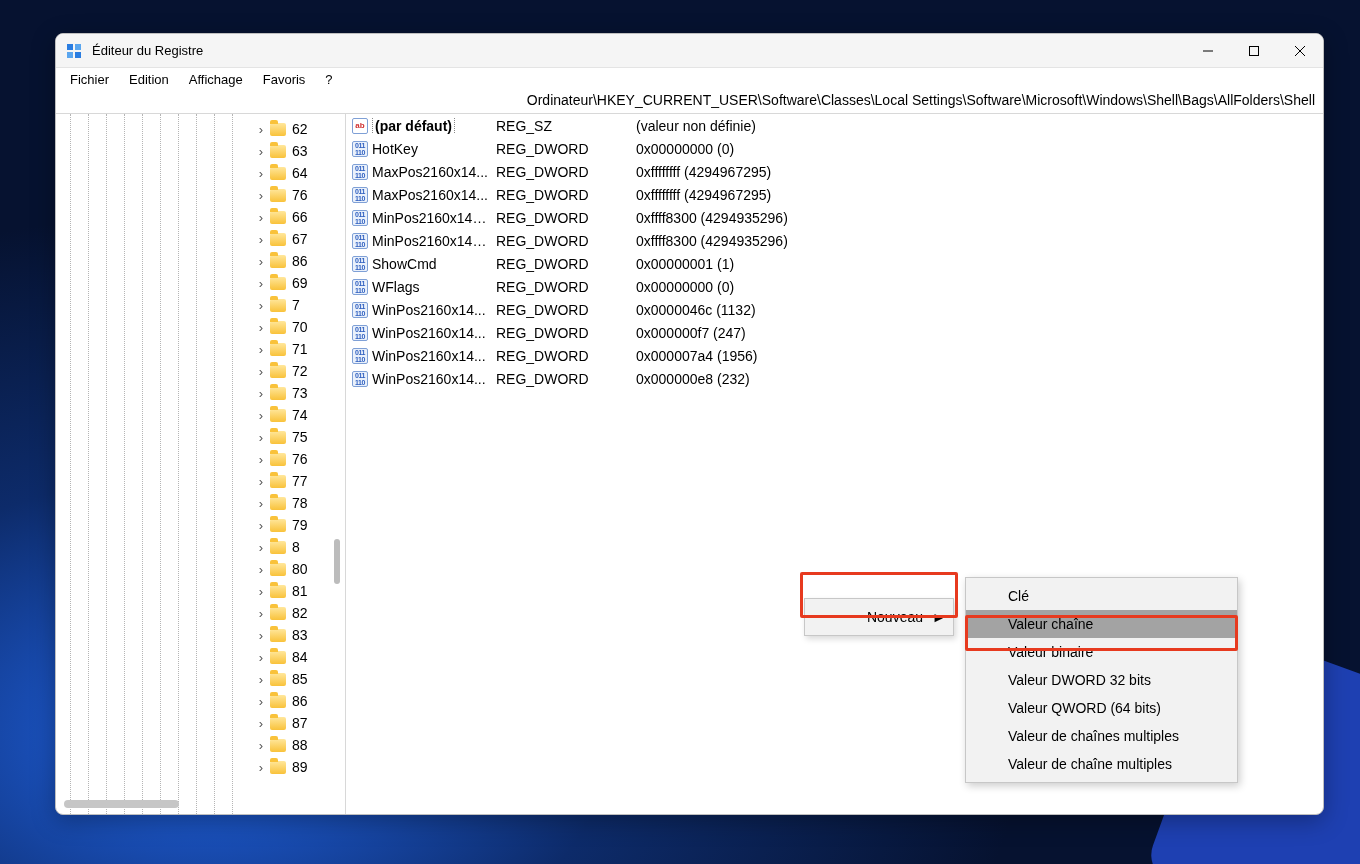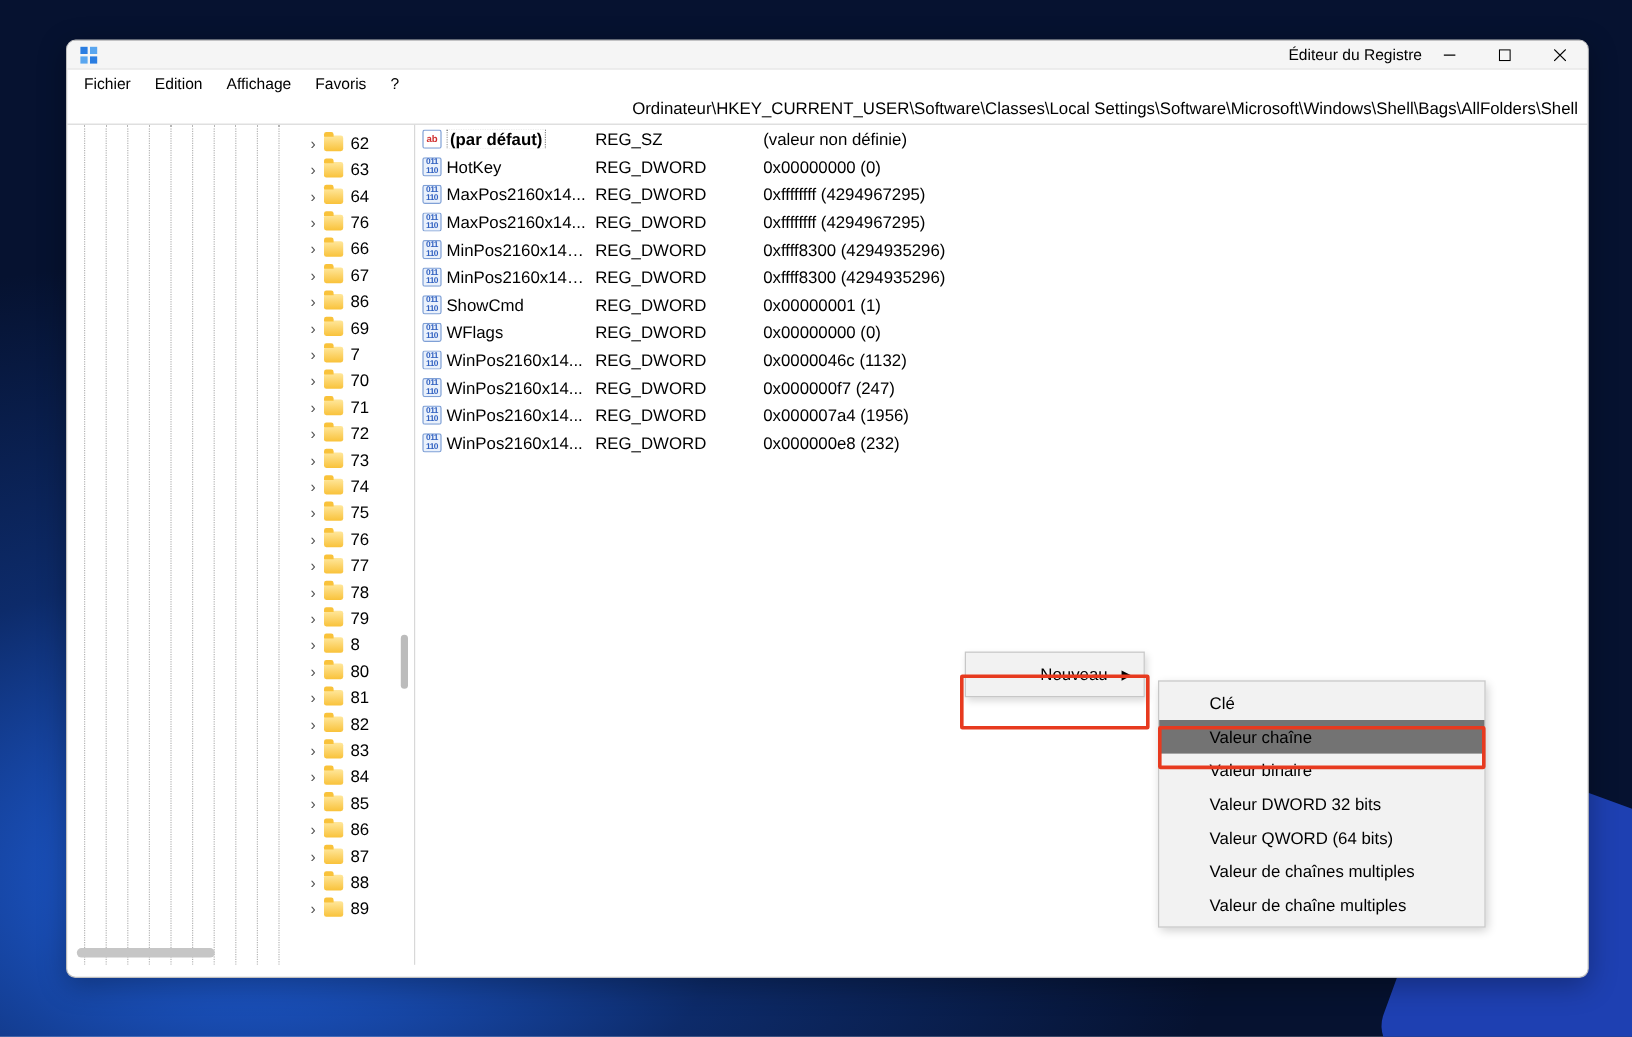--- a/index.html
+++ b/index.html
@@ -33,26 +33,25 @@
     width: 1269px;
     height: 782px;
     background: #fff;
     border: 1px solid #bfbfbf;
     border-radius: 8px;
     box-shadow: 0 6px 24px rgba(0,0,0,.3);
     overflow: hidden;
     z-index: 1;
   }
   .titlebar {
-    height: 24px;
+    height: 34px;
     display: flex;
     align-items: center;
     background: #f5f5f5;
     border-bottom: 1px solid #e4e4e4;
-    text-align: right;
   }
   .titlebar .app-icon {
     width: 16px; height: 16px;
     margin: 0 10px 0 10px;
     position: relative;
   }
   .app-icon svg { width: 16px; height: 16px; }
   .titlebar .title { flex: 1; font-size: 13px; }
   .win-ctrls { display: flex; }
   .win-btn {
@@ -158,21 +157,21 @@
     width: 16px; height: 16px; margin-right: 4px; flex-shrink: 0;
     border: 1px solid #7fa0d6; border-radius: 2px;
     display:flex; align-items:center; justify-content:center;
     font-size: 8px; font-weight: bold;
   }
   .val-icon.sz { background:#fff; color:#d03030; }
   .val-icon.bin { background:#eaf1fb; color:#3060c0; font-size:7px; letter-spacing:-0.5px;}
   .name-txt { overflow:hidden; text-overflow: ellipsis; white-space: nowrap; }
   .def-box { border:1px dotted #888; padding: 0 2px; font-weight: bold; }
   .ctx1 {
-    position: absolute; left: 458px; top: 439px;
+    position: absolute; left: 458px; top: 484px;
     width: 150px; height: 38px;
     background: #f2f2f2;
     border: 1px solid #c7c7c7;
     box-shadow: 2px 3px 6px rgba(0,0,0,.15);
     display:flex; align-items:center;
     font-size: 14px;
   }
   .ctx1-hl {
     position:absolute; left: 454px; top: 458px;
     width: 158px; height: 46px;
@@ -184,21 +183,21 @@
   .ctx2 {
     position: absolute; left: 619px; top: 463px;
     width: 273px;
     background: #f2f2f2;
     border: 1px solid #c7c7c7;
     box-shadow: 2px 3px 8px rgba(0,0,0,.2);
     padding: 4px 0;
     font-size: 14px;
   }
   .ctx2-item { height: 28px; display:flex; align-items:center; padding-left: 42px; }
-  .ctx2-item.hl { background:#737373; }
+  .ctx2-item.hl { background:#a3a3a3; }
   .ctx2-hl {
     position:absolute; left: 619px; top: 501px;
     width: 273px; height: 36px;
     border: 3px solid #e73a1f; border-radius: 2px;
     pointer-events:none;
   }
   .list-scrollbar {
     position: absolute; right: 1px; top: 0; width: 14px; height: 100%;
   }
 </style>

